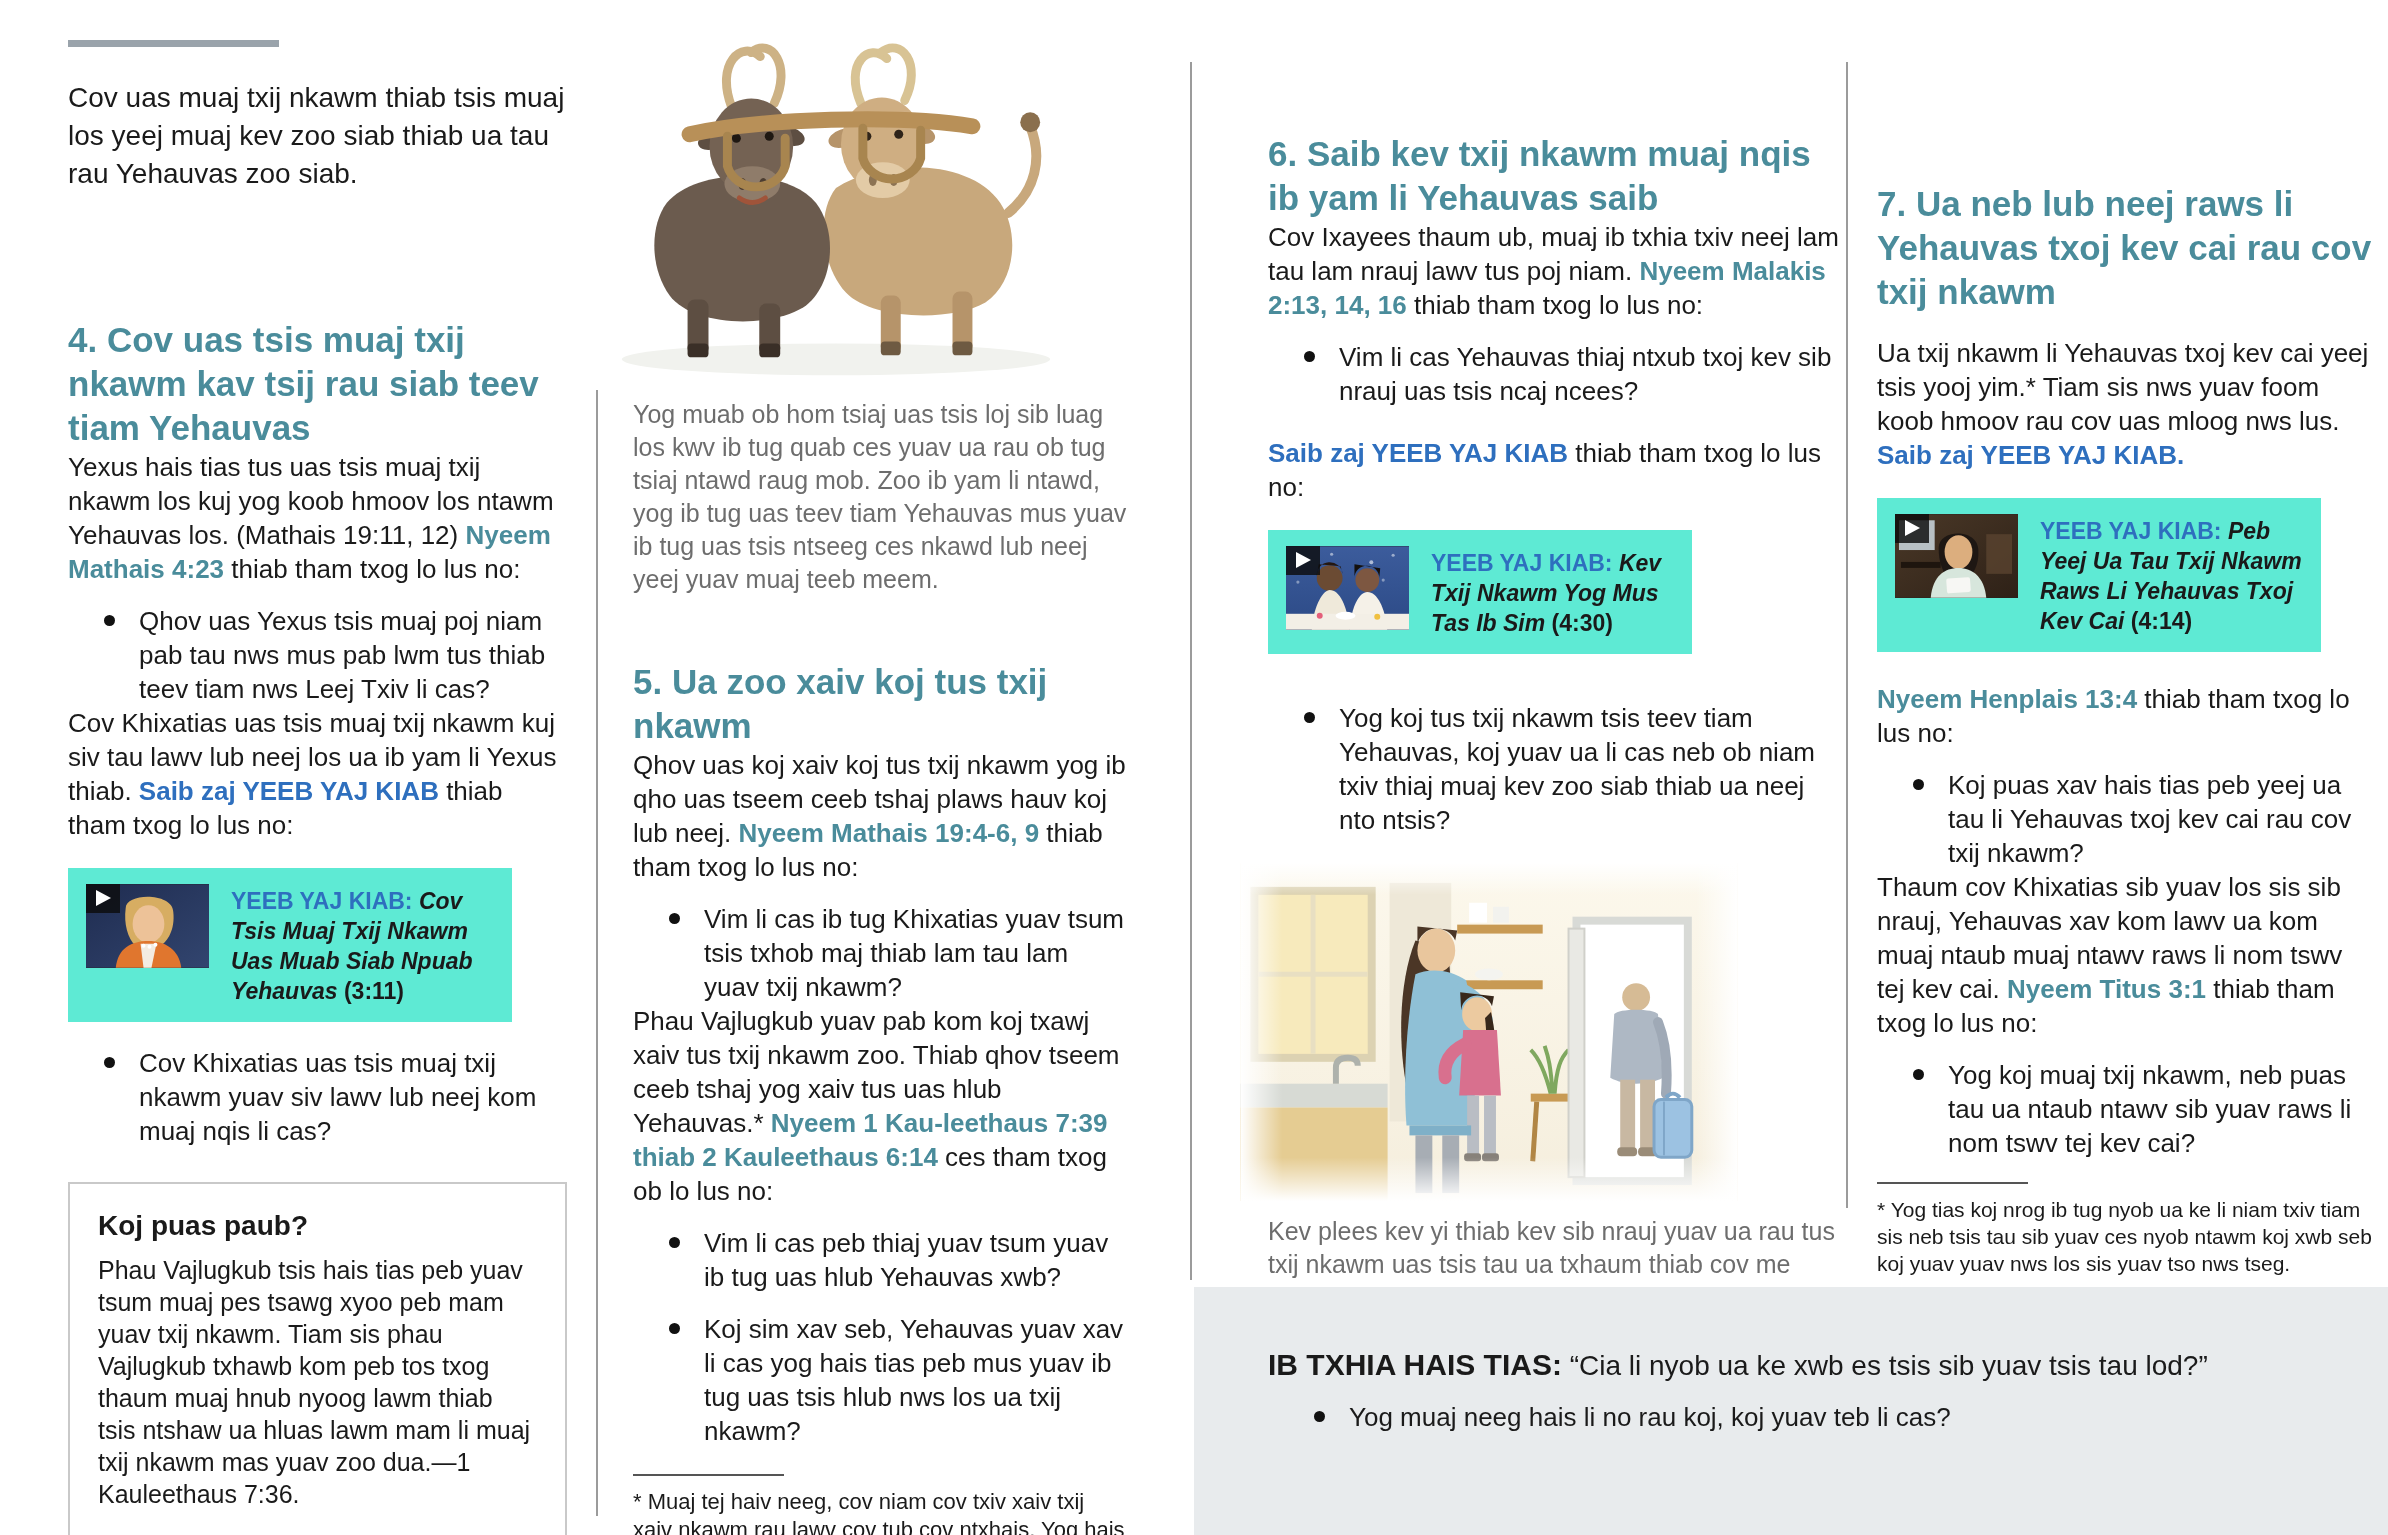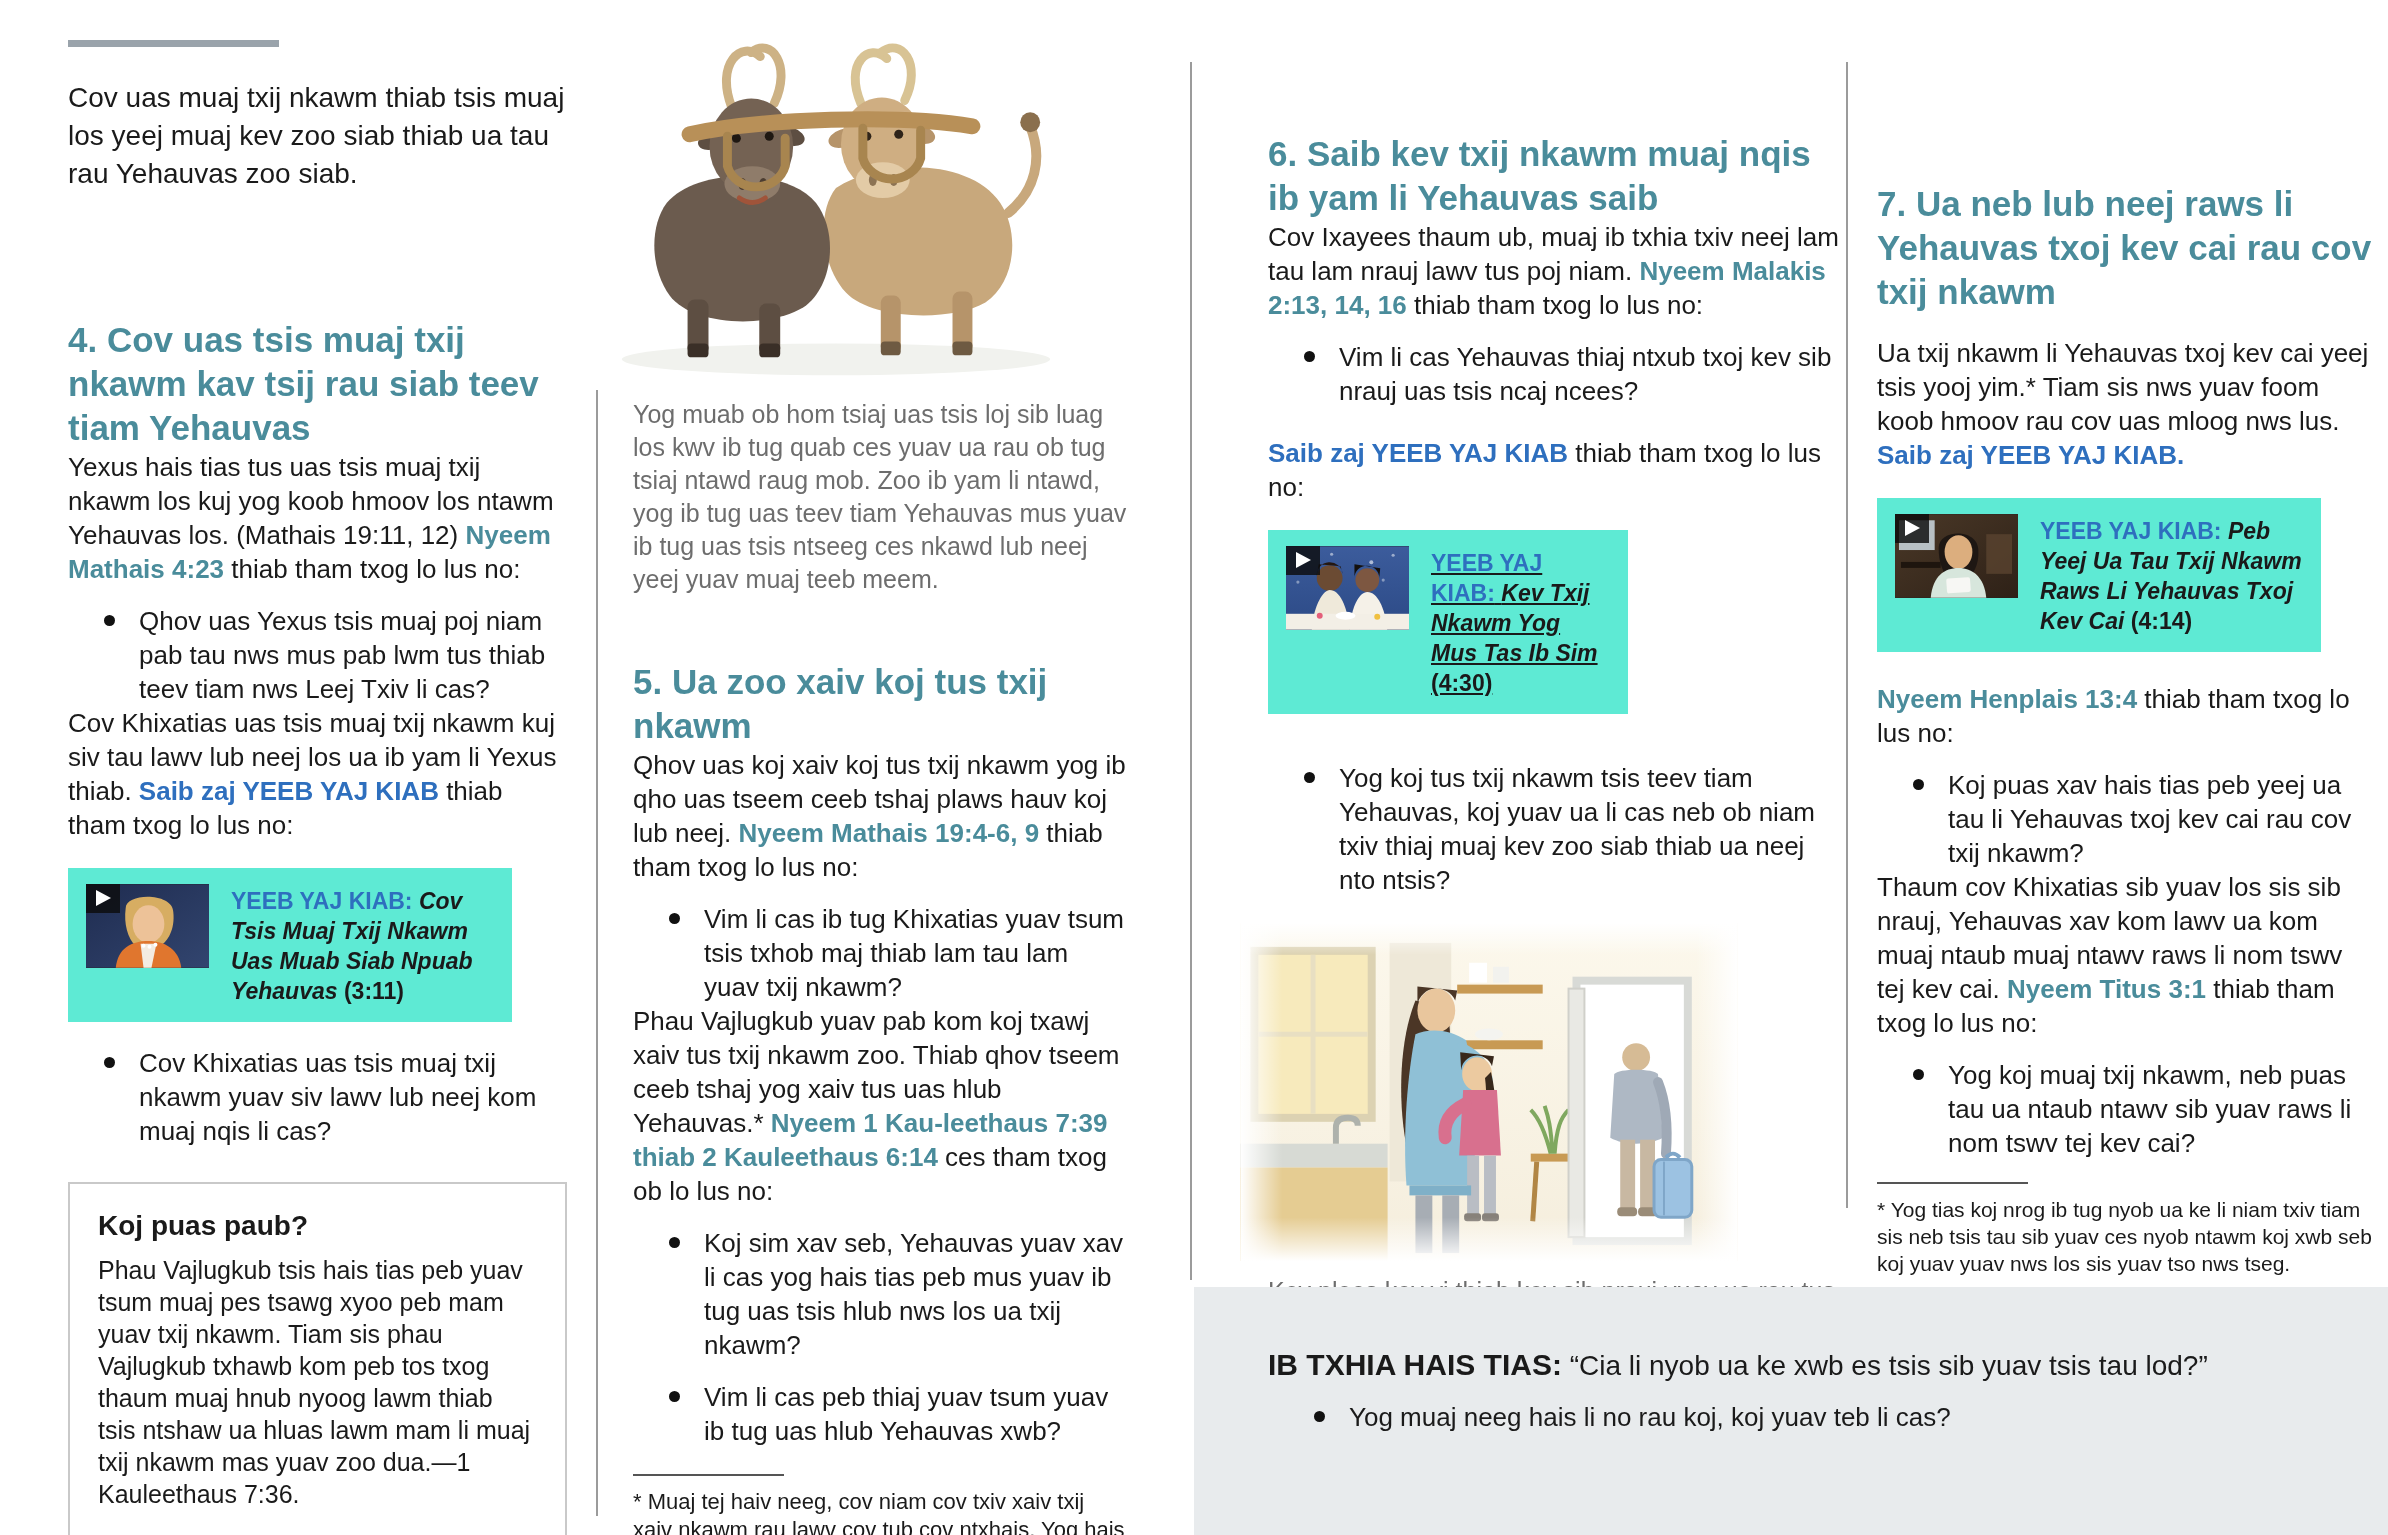--- a/index.html
+++ b/index.html
@@ -30,21 +30,21 @@
   .lk-teal{color:#4a8c9b;font-weight:bold;cursor:pointer;}
   .lk-blue{color:#2e6fbe;font-weight:bold;cursor:pointer;}
 
   .bullet{display:flex;margin:18px 0 0 36px;}
   .bullet .dot{flex:none;width:11px;height:11px;border-radius:50%;background:#111;margin:11px 24px 0 0;}
   .bullet p{font-size:26px;line-height:34px;margin:0;}
 
   .vcard{box-sizing:border-box;background:#5eead4;display:flex;gap:22px;
          padding:16px 18px;margin-top:26px;cursor:pointer;}
   .col1 .vcard{width:444px;}
-  .col3 .vcard{width:360px;text-decoration:underline;}
+  .col3 .vcard{width:424px;}
   .col4 .vcard{width:444px;}
   .thumb{position:relative;flex:none;width:123px;height:84px;overflow:hidden;background:#222;}
   .thumb svg{display:block;width:100%;height:100%;}
   .play{position:absolute;top:0;left:0;width:34px;height:29px;background:rgba(12,12,12,.82);}
   .play::after{content:"";position:absolute;left:10px;top:6px;width:0;height:0;
                border-left:15px solid #fff;border-top:8px solid transparent;border-bottom:8px solid transparent;}
   .vlabel{font-size:23px;line-height:30px;margin:2px 0 0;}
   .vprefix{color:#2e6fbe;font-weight:bold;}
   .vtitle{font-weight:bold;font-style:italic;}
   .vdur{font-weight:bold;}
@@ -173,25 +173,25 @@
     <p class="caption">Yog muab ob hom tsiaj uas tsis loj sib luag los kwv ib tug quab ces yuav ua rau ob tug tsiaj ntawd raug mob. Zoo ib yam li ntawd, yog ib tug uas teev tiam Yehauvas mus yuav ib tug uas tsis ntseeg ces nkawd lub neej yeej yuav muaj teeb meem.</p>
     <h2 class="section" style="margin-top:64px">5. Ua zoo xaiv koj tus txij nkawm</h2>
     <p class="body mt"><span>Qhov uas koj xaiv koj tus txij nkawm yog ib qho uas tseem ceeb tshaj plaws hauv koj lub neej. </span><span class="lk-teal">Nyeem Mathais 19:4-6, 9</span><span> thiab tham txog lo lus no:</span></p>
     <div class="bullet">
       <span class="dot"></span>
       <p>Vim li cas ib tug Khixatias yuav tsum tsis txhob maj thiab lam tau lam yuav txij nkawm?</p>
     </div>
     <p class="body mt"><span>Phau Vajlugkub yuav pab kom koj txawj xaiv tus txij nkawm zoo. Thiab qhov tseem ceeb tshaj yog xaiv tus uas hlub Yehauvas.* </span><span class="lk-teal">Nyeem 1 Kau-leethaus 7:39 thiab 2 Kauleethaus 6:14</span><span> ces tham txog ob lo lus no:</span></p>
     <div class="bullet">
       <span class="dot"></span>
+      <p>Vim li cas peb thiaj yuav tsum yuav ib tug uas hlub Yehauvas xwb?</p>
+    </div>
+    <div class="bullet">
+      <span class="dot"></span>
       <p>Koj sim xav seb, Yehauvas yuav xav li cas yog hais tias peb mus yuav ib tug uas tsis hlub nws los ua txij nkawm?</p>
-    </div>
-    <div class="bullet">
-      <span class="dot"></span>
-      <p>Vim li cas peb thiaj yuav tsum yuav ib tug uas hlub Yehauvas xwb?</p>
     </div>
     <div class="fn-rule"></div>
     <p class="footnote">* Muaj tej haiv neeg, cov niam cov txiv xaiv txij xaiv nkawm rau lawv cov tub cov ntxhais. Yog hais tias lawv yuav ua li ntawd, lawv yuav tsum xaiv tus uas hlub Yehauvas es tsis yog xaiv tus uas nws tsev neeg nplua nuj los sis muaj koob nto npe xwb.</p>
   </div>
 
   <div class="col col3">
     <h2 class="section">6. Saib kev txij nkawm muaj nqis ib yam li Yehauvas saib</h2>
     <p class="body mt"><span>Cov Ixayees thaum ub, muaj ib txhia txiv neej lam tau lam nrauj lawv tus poj niam. </span><span class="lk-teal">Nyeem Malakis 2:13, 14, 16</span><span> thiab tham txog lo lus no:</span></p>
     <div class="bullet">
       <span class="dot"></span>

